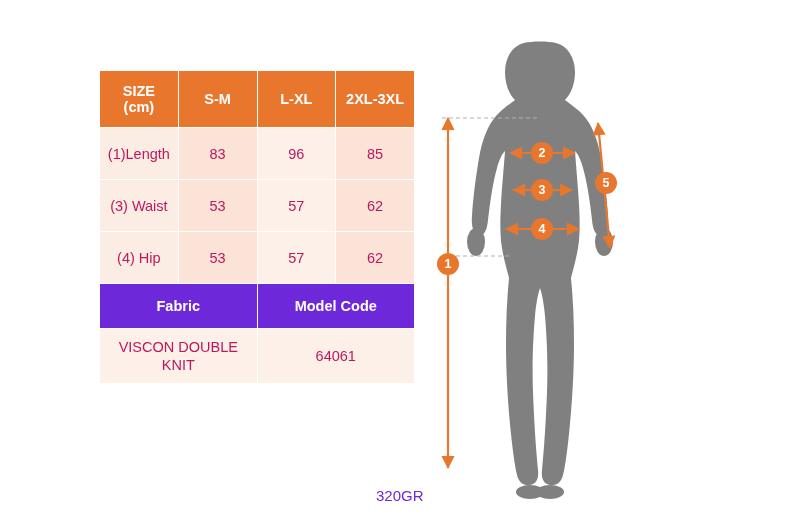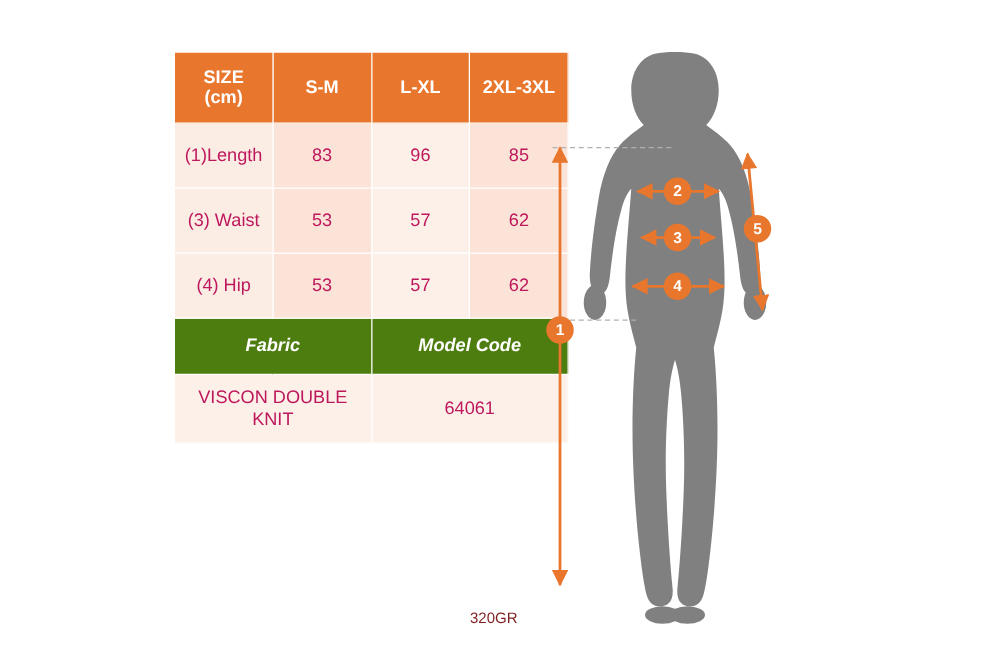--- a/index.html
+++ b/index.html
@@ -17,25 +17,24 @@
   #page {
     position: relative;
     width: 800px;
     height: 532px;
   }
 
   
   #size-table {
     position: absolute;
     left: 99px;
-    top: 41px;
+    top: 70px;
     width: 316px;
     border-collapse: collapse;
     table-layout: fixed;
-    margin-left: 40px;
   }
   #size-table td, #size-table th {
     border: 1px solid #ffffff;
     text-align: center;
     vertical-align: middle;
     color: #be185d;
     font-size: 14.5px;
     padding: 0;
   }
   
@@ -59,45 +58,44 @@
   .val-cell {
     background: #fbe3d8;
     height: 51px;
     font-size: 19px;
     color: #3a3a3a;
   }
   .val-cell.alt {
     background: #fdf0e9;
   }
   .sub-hdr {
-    background: #4d7c0f;
+    background: #6d28d9;
     color: #ffffff !important;
     font-weight: bold;
     font-size: 16px;
     height: 44px;
-    font-style: italic;
   }
   .bottom-cell {
     background: #fdf0e9;
     height: 54px;
     font-size: 16px;
     color: #3a3a3a;
     line-height: 1.25;
   }
   .bottom-cell.code {
     font-size: 19px;
   }
 
   
   #weight-caption {
     position: absolute;
     left: 376px;
     top: 487px;
-    font-size: 12px;
-    color: #7f1d1d;
+    font-size: 15px;
+    color: #6d28d9;
   }
 
   
   #figure-area {
     position: absolute;
     left: 420px;
     top: 20px;
     width: 370px;
     height: 492px;
   }

